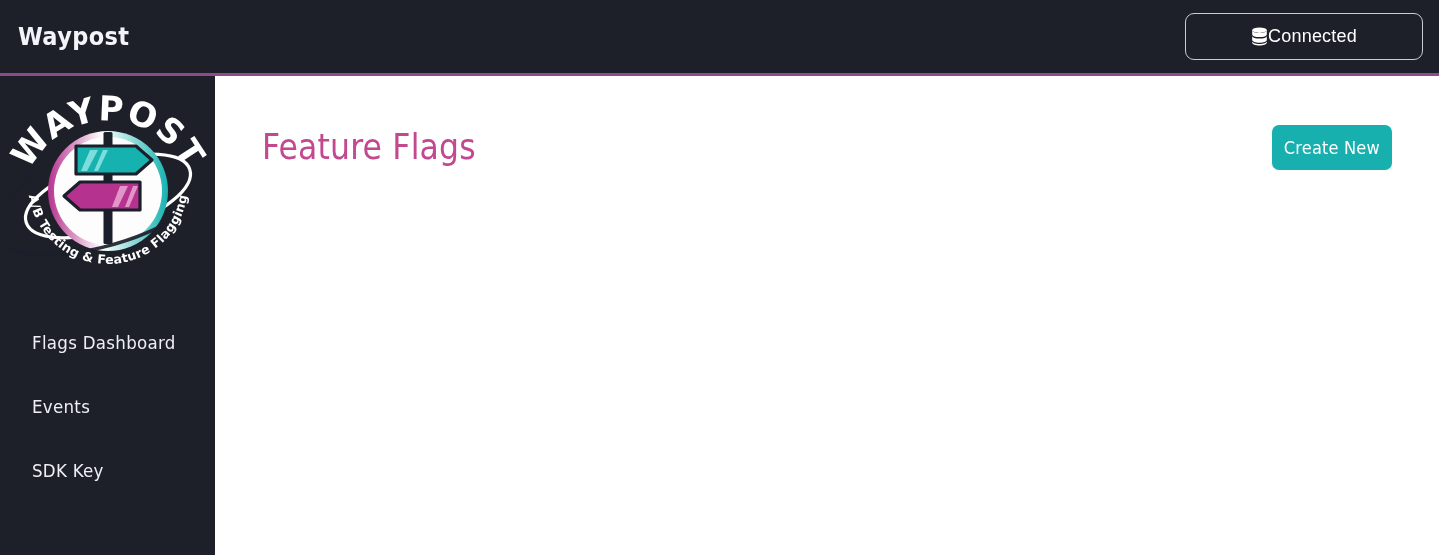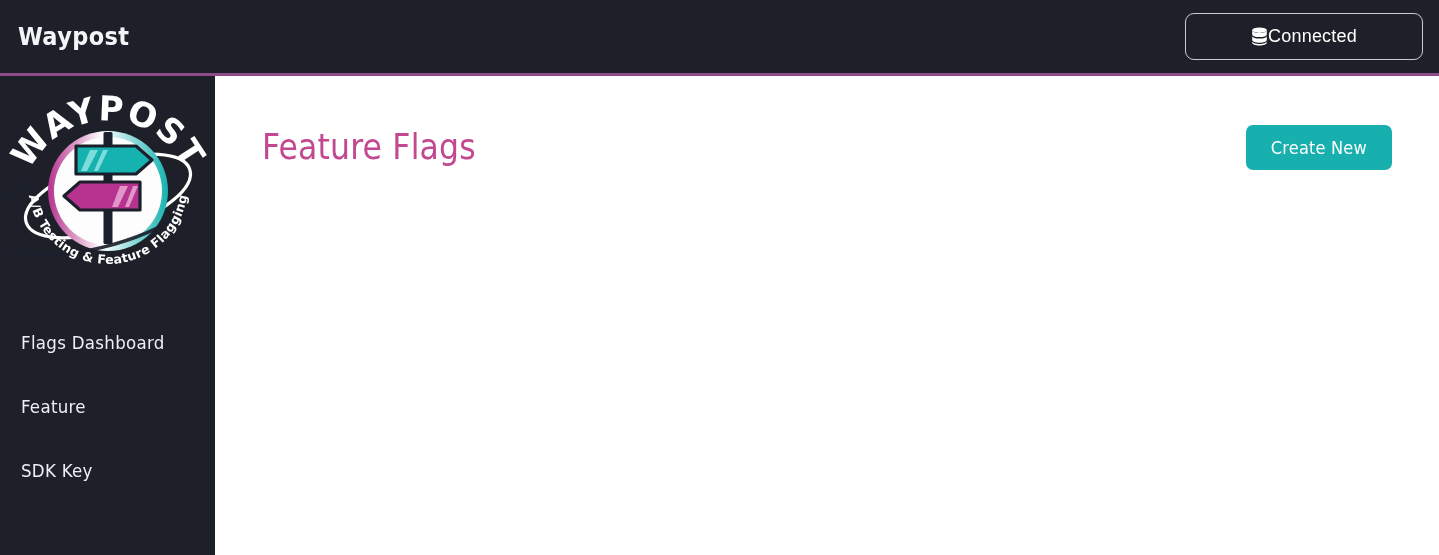--- a/index.html
+++ b/index.html
@@ -88,21 +88,21 @@
   .nav {
     position: absolute;
     left: 0; top: 235px;
     width: 215px;
   }
   .nav-item {
     display: block;
     color: #edeff3;
     font-size: 18.5px;
     line-height: 1;
-    padding: 0 0 0 21px;
+    padding: 0 0 0 32px;
     height: 64px;
     display: flex;
     align-items: center;
     cursor: pointer;
     text-decoration: none;
     letter-spacing: 0.3px;
     font-family: "DejaVu Sans", sans-serif;
     font-stretch: semi-condensed;
   }
 
@@ -131,21 +131,21 @@
     font-size: 35px;
     font-weight: 400;
     line-height: 1;
     letter-spacing: 0.2px;
     font-family: "DejaVu Sans", sans-serif;
     font-stretch: semi-condensed;
   }
 
   .create-btn {
     height: 45px;
-    padding: 0 25px;
+    padding: 0 12px;
     background: #17b0ae;
     color: #ffffff;
     border: none;
     border-radius: 7px;
     font-size: 18px;
     letter-spacing: 0.2px;
     cursor: pointer;
     font-family: "DejaVu Sans", sans-serif;
     font-stretch: semi-condensed;
     display: flex;
@@ -221,21 +221,21 @@
           <textPath href="#arcBottom" startOffset="50%" text-anchor="middle">A/B Testing &amp; Feature Flagging</textPath>
         </text>
       </svg>
     </div>
 
     <nav class="nav">
       <a class="nav-item" href="#">
         <span>Flags Dashboard</span>
       </a>
       <a class="nav-item" href="#">
-        <span>Feature</span>
+        <span>Events</span>
       </a>
       <a class="nav-item" href="#">
         <span>SDK Key</span>
       </a>
     </nav>
   </div>
 
   <div class="main">
     <div class="page-head">
       <h1 class="page-title">Feature Flags</h1>

